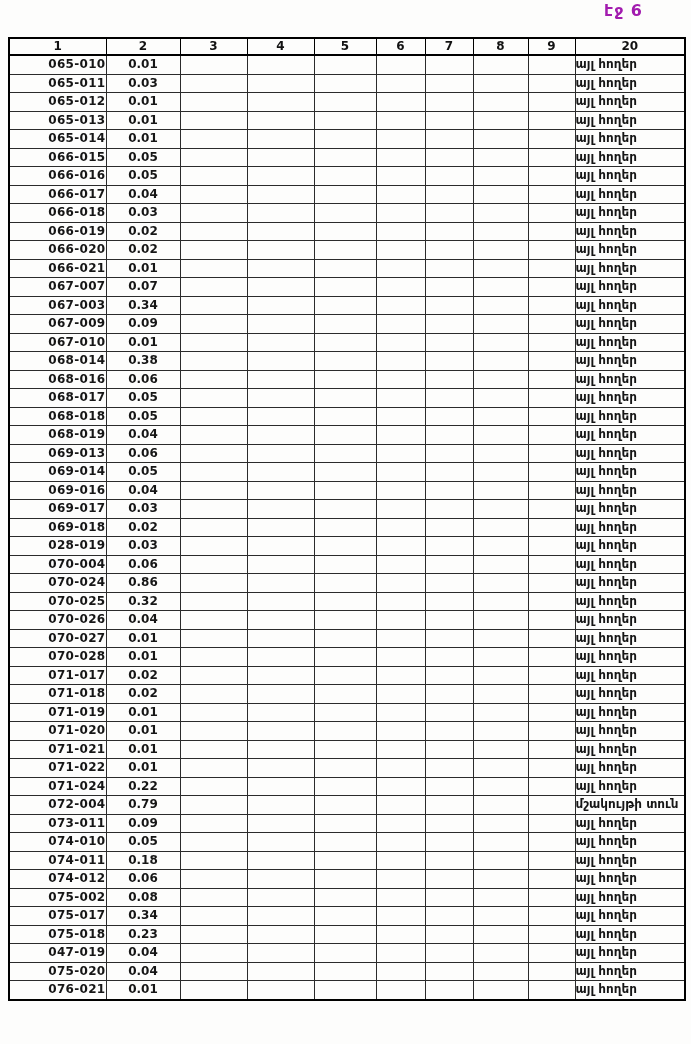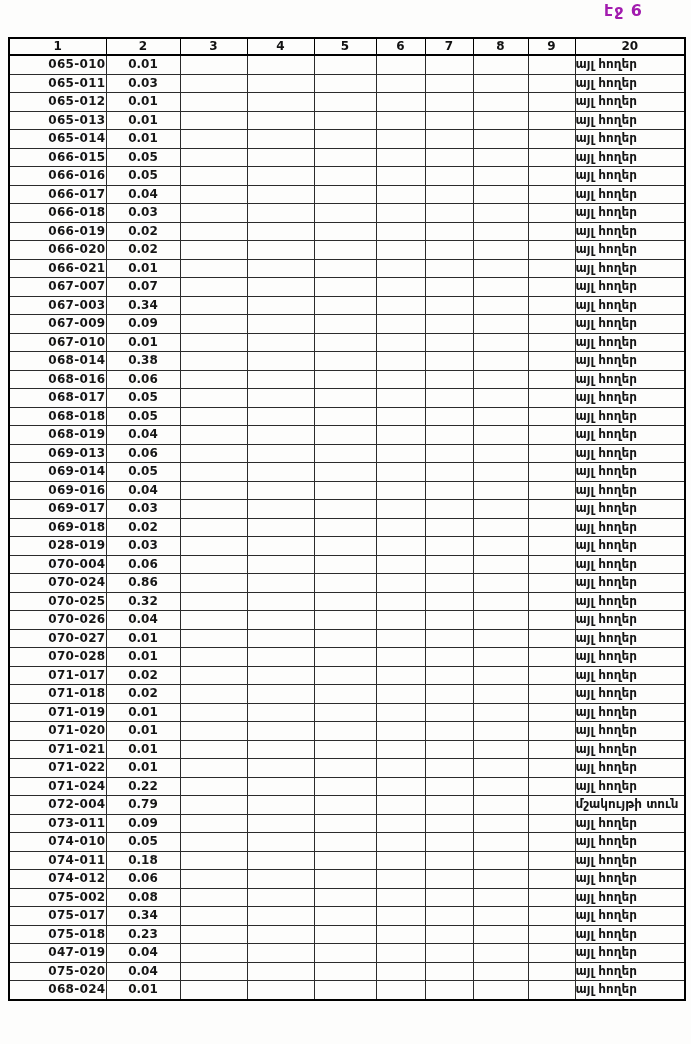--- a/index.html
+++ b/index.html
@@ -682,21 +682,21 @@
         <td class="empty"></td>
         <td class="empty"></td>
         <td class="empty"></td>
         <td class="empty"></td>
         <td class="empty"></td>
         <td class="empty"></td>
         <td class="empty"></td>
         <td class="note">այլ հողեր</td>
       </tr>
       <tr>
-        <td class="code">068-024</td>
+        <td class="code">076-021</td>
         <td class="value">0.01</td>
         <td class="empty"></td>
         <td class="empty"></td>
         <td class="empty"></td>
         <td class="empty"></td>
         <td class="empty"></td>
         <td class="empty"></td>
         <td class="empty"></td>
         <td class="note">այլ հողեր</td>
       </tr>

